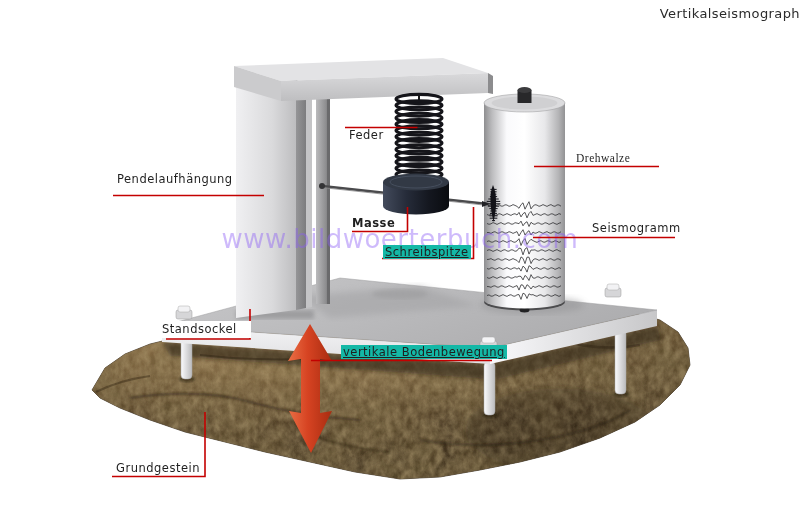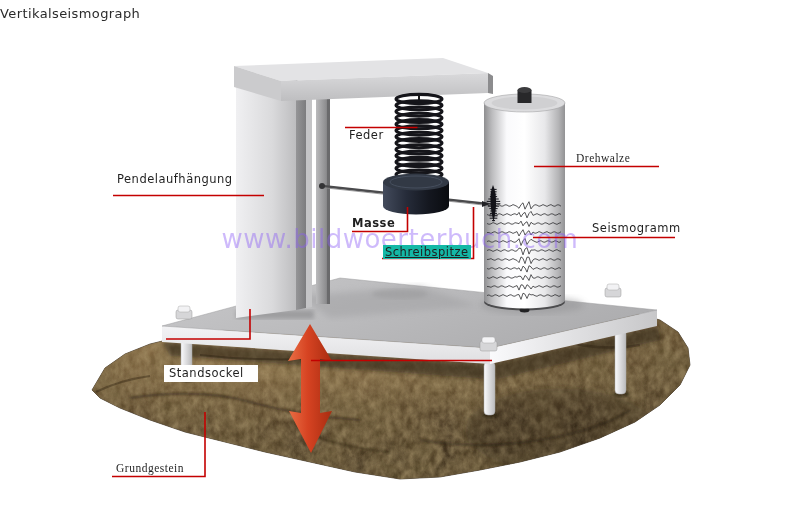--- a/index.html
+++ b/index.html
@@ -1,18 +1,18 @@
 <!DOCTYPE html>
 <html><head>
 <meta charset="utf-8">
 <style>
   html,body{margin:0;padding:0;background:#fff;}
   .stage{position:relative;width:800px;height:527px;background:#fff;overflow:hidden;
          font-family:"DejaVu Sans",sans-serif;}
-  .title{position:absolute;left:0;right:0;top:6px;text-align:left;
+  .title{position:absolute;left:0;right:0;top:6px;text-align:right;
          font-size:13px;letter-spacing:.4px;color:#2b2b2b;}
   svg.scene,svg.lines{position:absolute;left:0;top:0;pointer-events:none;}
   .watermark{position:absolute;left:170px;top:224px;width:460px;text-align:center;
          font-size:26px;color:#8b5cf6;opacity:.42;letter-spacing:.5px;white-space:nowrap;}
   .lbl{position:absolute;font-size:11.5px;letter-spacing:.5px;color:#1f1f1f;
        white-space:nowrap;line-height:14px;}
   .lbl.box{background:#14b8a6;text-decoration:underline;}
   .lbl.sockel{width:89px;height:17px;line-height:17px;padding-left:5px;background:#fff;}
 </style>
 </head>
@@ -261,15 +261,16 @@
     </g>
   </svg>
 
   <div class="title">Vertikalseismograph</div>
   <div class="lbl" style="left:349px;top:113px;margin-top:15px;">Feder</div>
   <div class="lbl" style="left:576px;top:151px;font-family:Liberation Serif, serif;">Drehwalze</div>
   <div class="lbl" style="left:117px;top:172px;">Pendelaufhängung</div>
   <div class="lbl" style="left:352px;top:216px;font-weight:bold;">Masse</div>
   <div class="lbl box" style="left:383px;top:245px;padding:0 2px;">Schreibspitze</div>
   <div class="lbl" style="left:592px;top:221px;">Seismogramm</div>
-  <div class="lbl sockel" style="left:164px;top:321px;margin-top:44px;">Standsockel</div>
-  <div class="lbl" style="left:116px;top:461px;font-family:Liberation Serif, serif;">Grundgestein</div>
+  <div class="lbl sockel" style="left:157px;top:321px;">Standsockel</div>
+  <div class="lbl box" style="left:341px;top:345px;padding:0 2px;">vertikale Bodenbewegung</div>
+  <div class="lbl" style="left:116px;top:461px;">Grundgestein</div>
 </div>
 
 </body></html>

